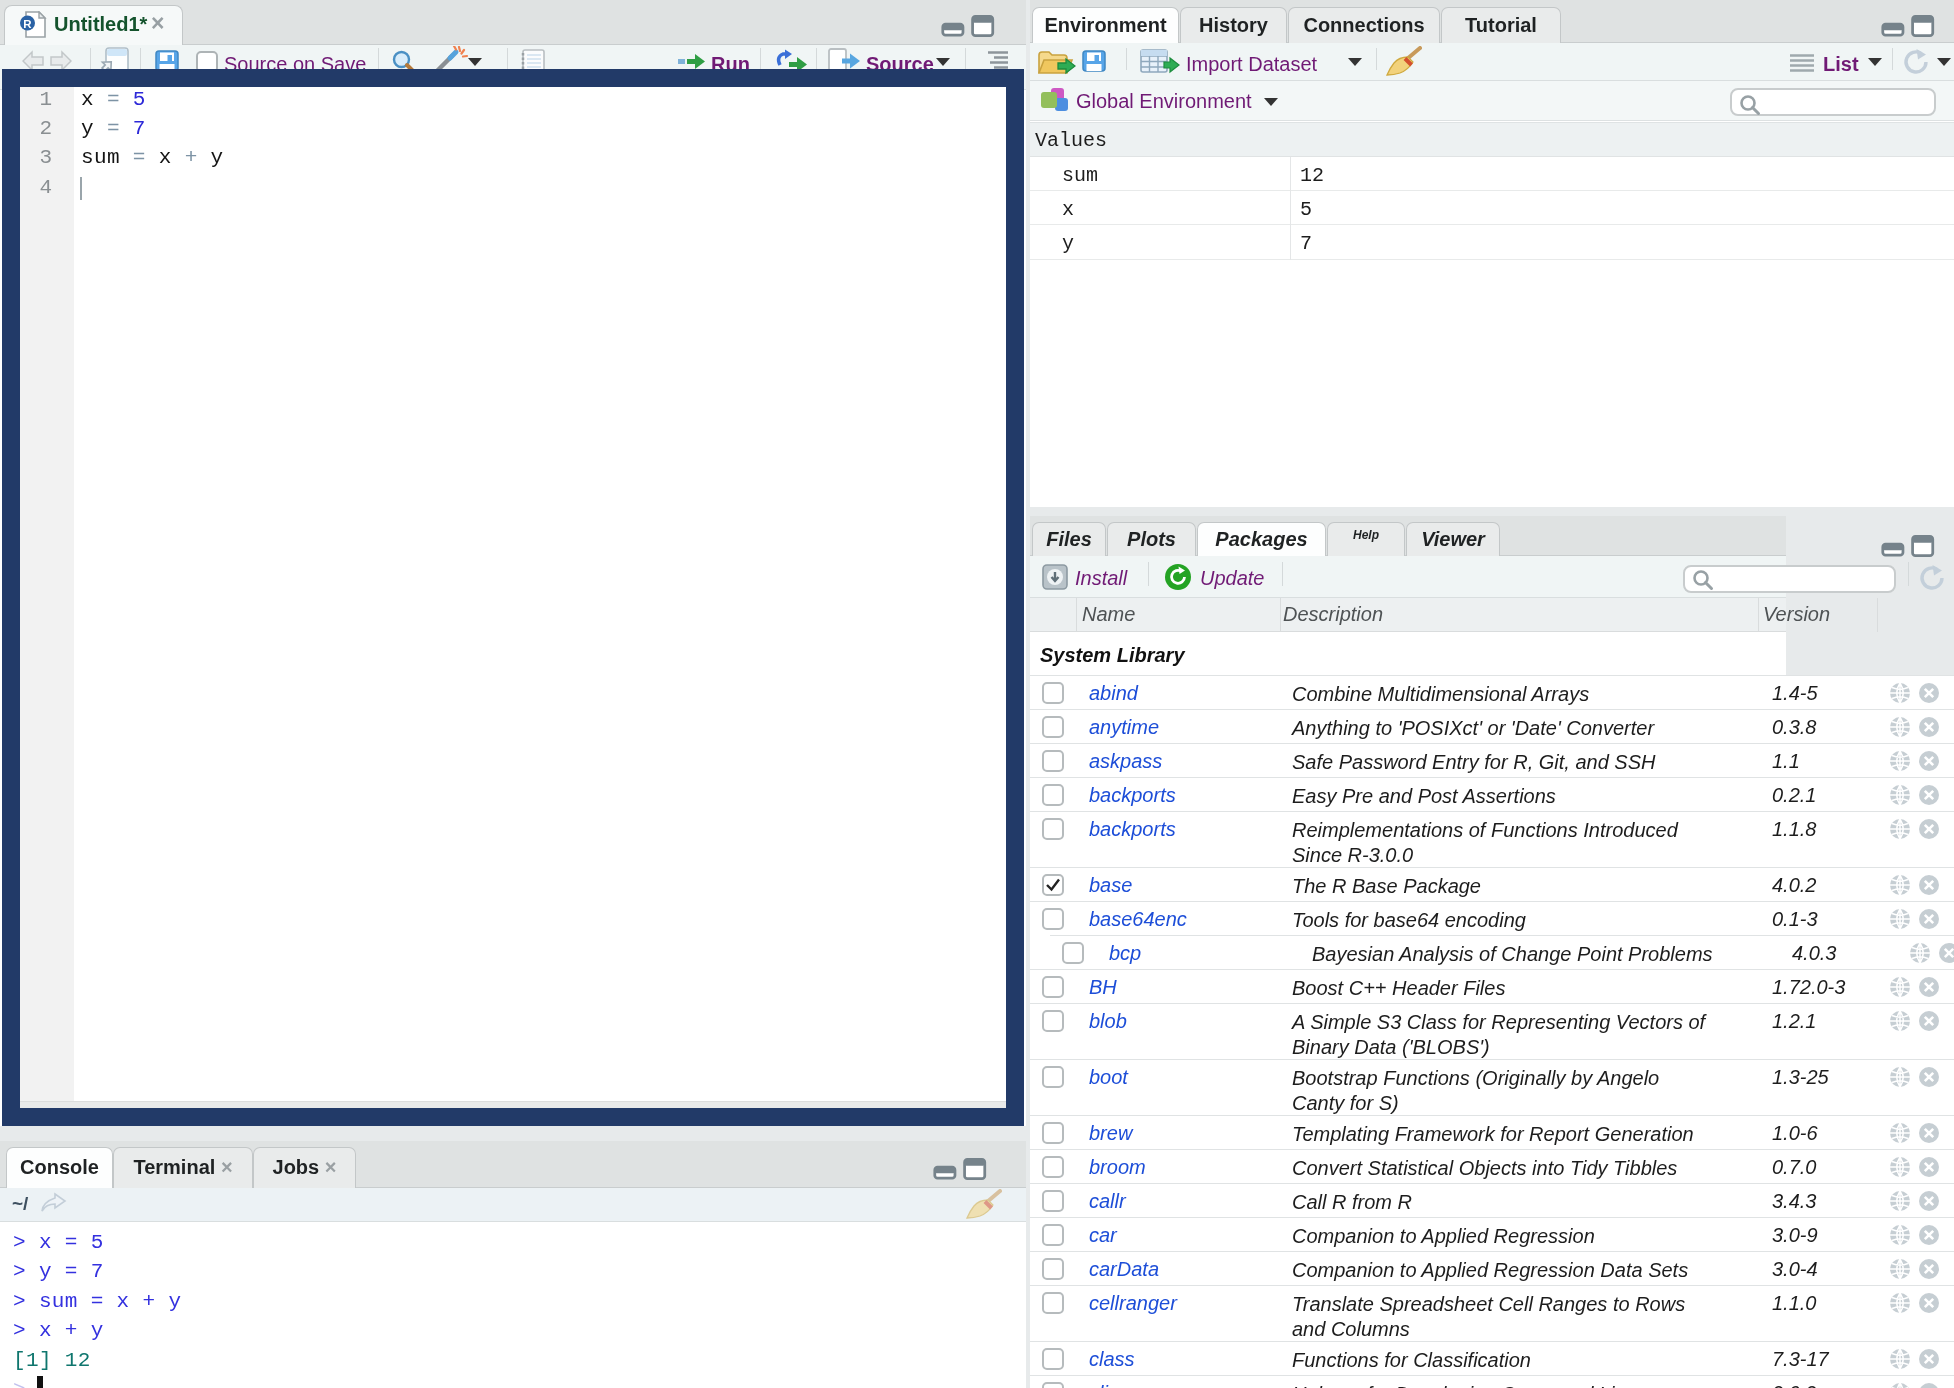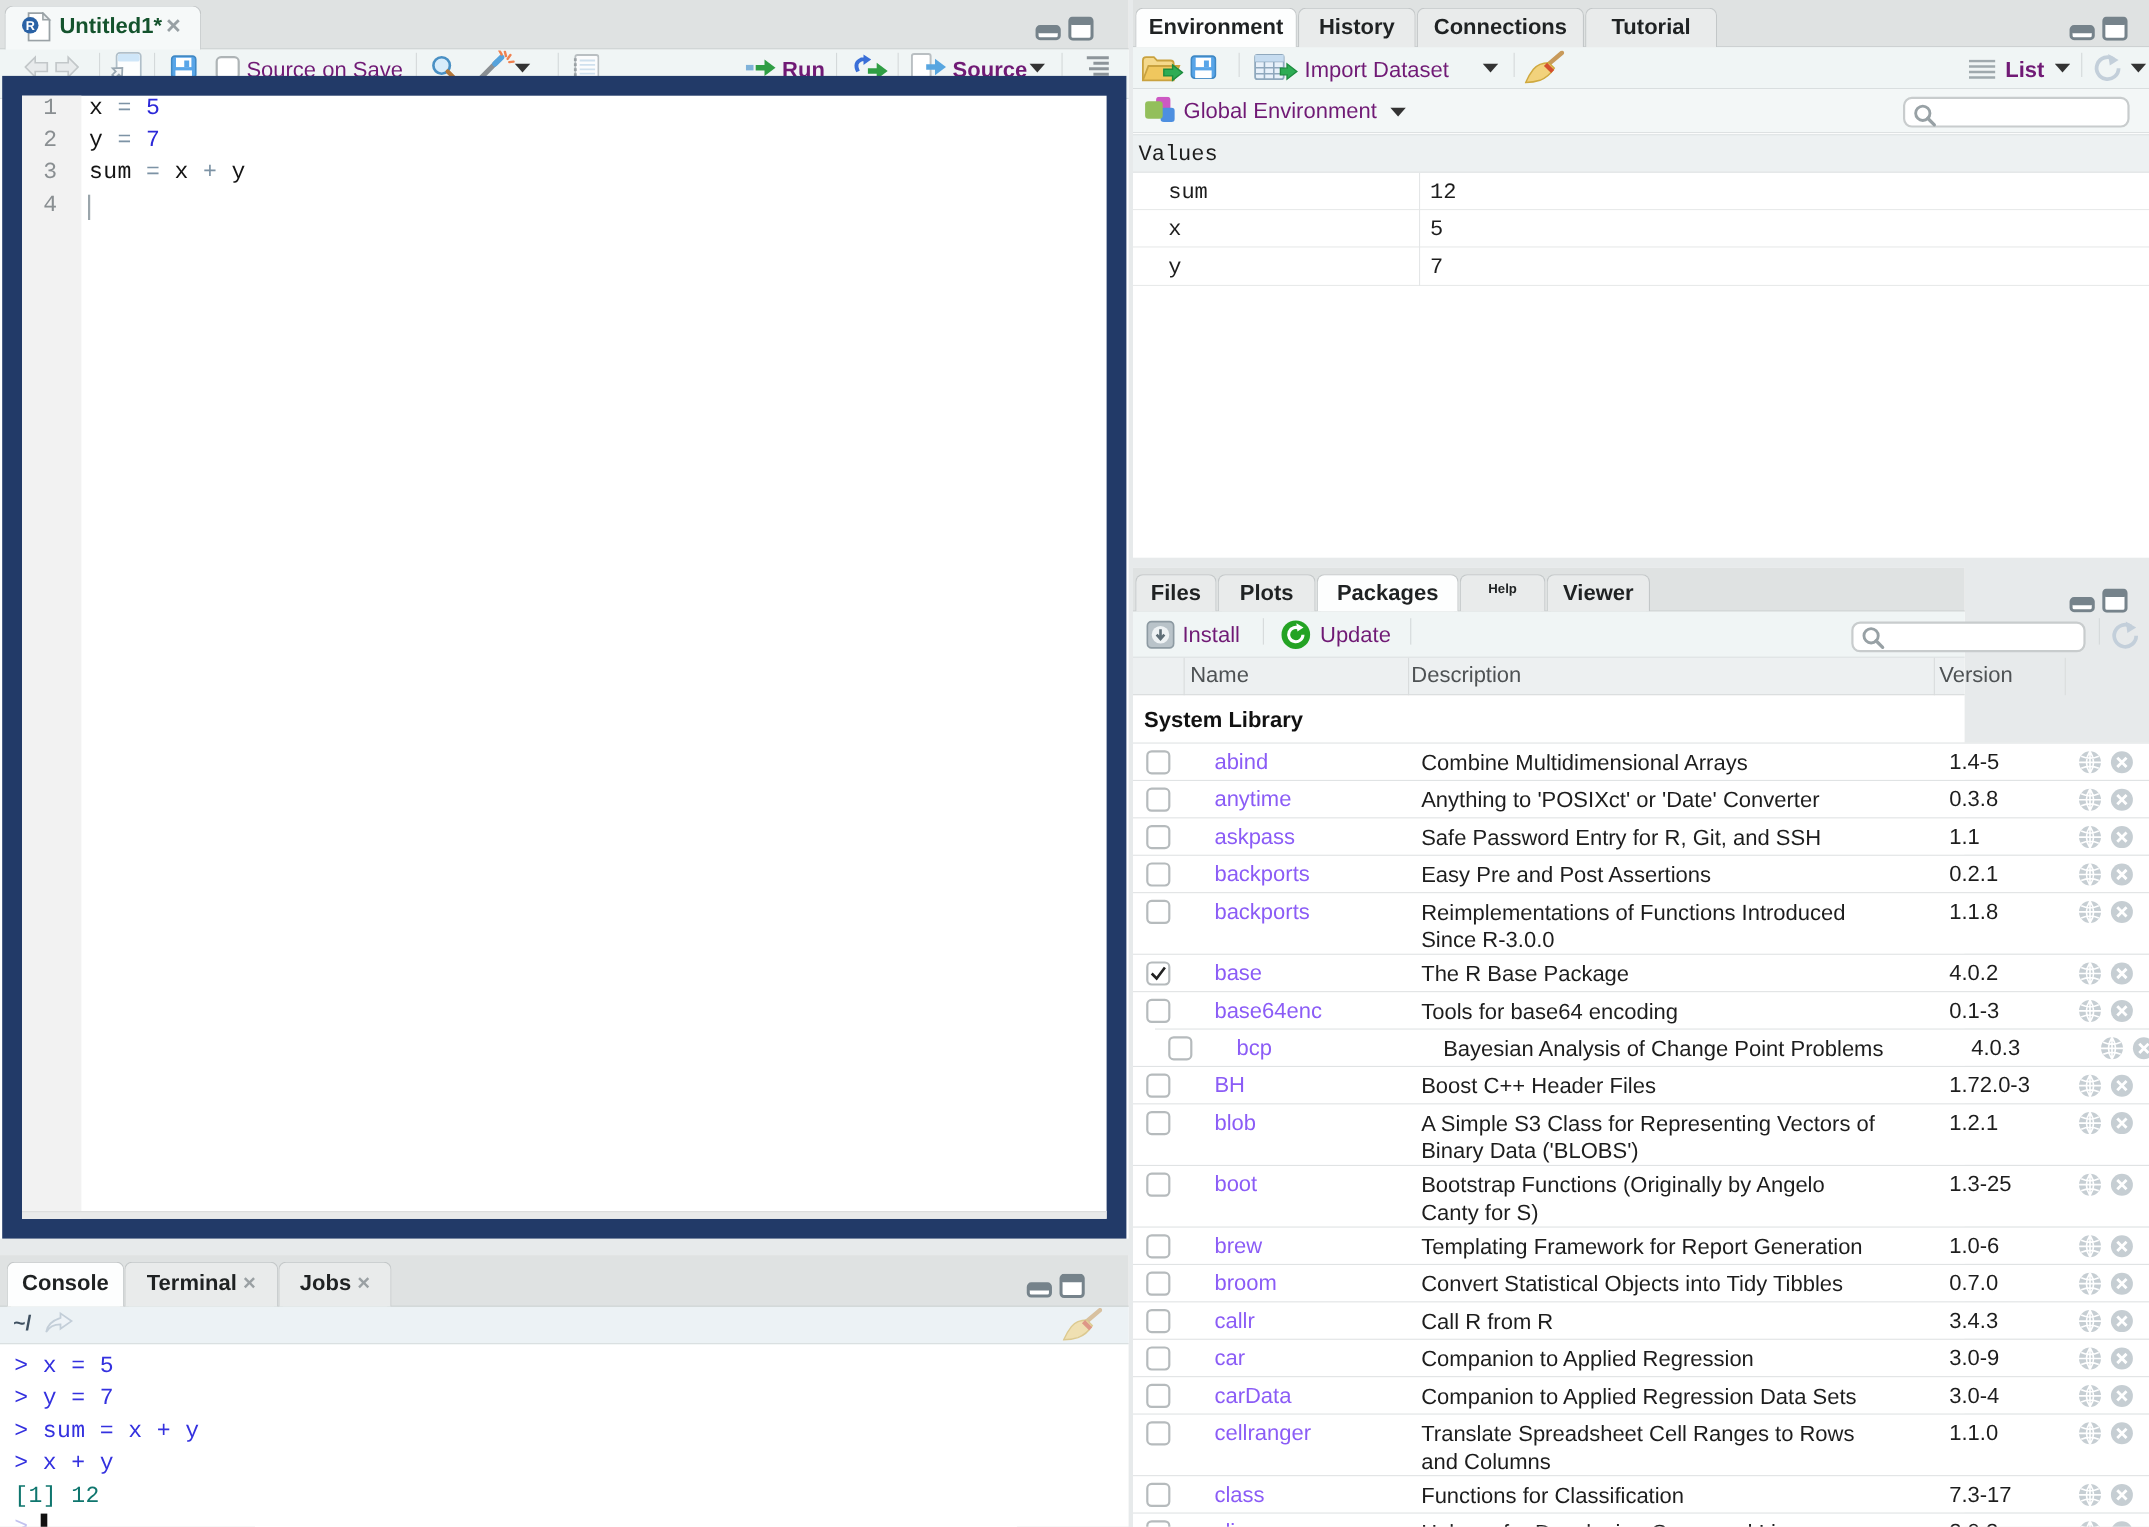--- a/index.html
+++ b/index.html
@@ -13,21 +13,21 @@
 .tabbar { position:absolute; left:0; right:0; top:0; background:#dfe2e2; border-bottom:1px solid #c9cdce; }
 .tab { position:absolute; border:1px solid #c3c7c8; border-bottom:none; border-radius:7px 7px 0 0; background:#e9ebeb; color:#1f2223; font-weight:600; text-align:center; }
 .tab.active { background:#fdfefe; }
 .toolbar { position:absolute; left:0; right:0; background:#f0f5f5; border-bottom:1px solid #d9dedf; }
 .vsep { position:absolute; width:1px; background:#d4d9da; }
 .ttext { color:#701a75; font-size:20px; }
 .caret { display:inline-block; width:0; height:0; border-left:7px solid transparent; border-right:7px solid transparent; border-top:8px solid #222; }
 .winbtns { position:absolute; width:58px; height:22px; }
 .pkgrow { left:0; width:924px; border-top:1px solid #e0e3e4; background:#fff; }
 .pkgrow .cb { position:absolute; left:12px; top:6px; width:22px; height:22px; background:#fff; border:2px solid #b6bbbd; border-radius:5px; }
-.pkgrow .pname { position:absolute; left:74px; top:6px; font-size:20px; color:#8b5cf6; }
+.pkgrow .pname { position:absolute; left:59px; top:6px; font-size:20px; color:#1d4ed8; }
 .pkgrow .pdesc { position:absolute; left:262px; top:6px; width:455px; font-size:20px; line-height:25.4px; color:#1d1d1d; }
 .pkgrow .pver { position:absolute; left:742px; top:6px; font-size:20px; color:#1d1d1d; }
 .pkgrow .picon { position:absolute; top:6px; }
 
 </style>
 </head>
 <body>
 
 <div class="pane" id="edpane" style="left:0; top:0; width:1026px; height:1126px;">
   <div class="tabbar" style="height:45px;"></div>
@@ -262,21 +262,21 @@
   <div class="abs" style="left:0; top:225px; width:100%; height:35px; border-bottom:1px solid #e8eaea;"></div>
   <div class="abs" style="left:260px; top:157px; width:1px; height:103px; background:#e4e6e7;"></div>
   <div class="abs mono" style="left:32px; top:164px; font-size:20px; color:#1d1d1d;">sum</div>
   <div class="abs mono" style="left:270px; top:164px; font-size:20px; color:#1d1d1d;">12</div>
   <div class="abs mono" style="left:32px; top:198px; font-size:20px; color:#1d1d1d;">x</div>
   <div class="abs mono" style="left:270px; top:198px; font-size:20px; color:#1d1d1d;">5</div>
   <div class="abs mono" style="left:32px; top:232px; font-size:20px; color:#1d1d1d;">y</div>
   <div class="abs mono" style="left:270px; top:232px; font-size:20px; color:#1d1d1d;">7</div>
 </div>
 
-<div class="pane" id="pkgpane" style="left:1030px; top:516px; width:756px; height:872px;">
+<div class="pane" id="pkgpane" style="left:1030px; top:516px; width:756px; height:872px;font-style:italic;">
   <div class="tabbar" style="height:40px;"></div>
   <div class="tab" style="left:2px; top:6px; width:74px; height:34px;">
       <div style="margin-top:5px; font-size:20px;">Files</div>
     </div>
   <div class="tab" style="left:77px; top:6px; width:89px; height:34px;">
       <div style="margin-top:5px; font-size:20px;">Plots</div>
     </div>
   <div class="tab active" style="left:167px; top:6px; width:129px; height:34px;">
       <div style="margin-top:5px; font-size:20px;">Packages</div>
     </div>

